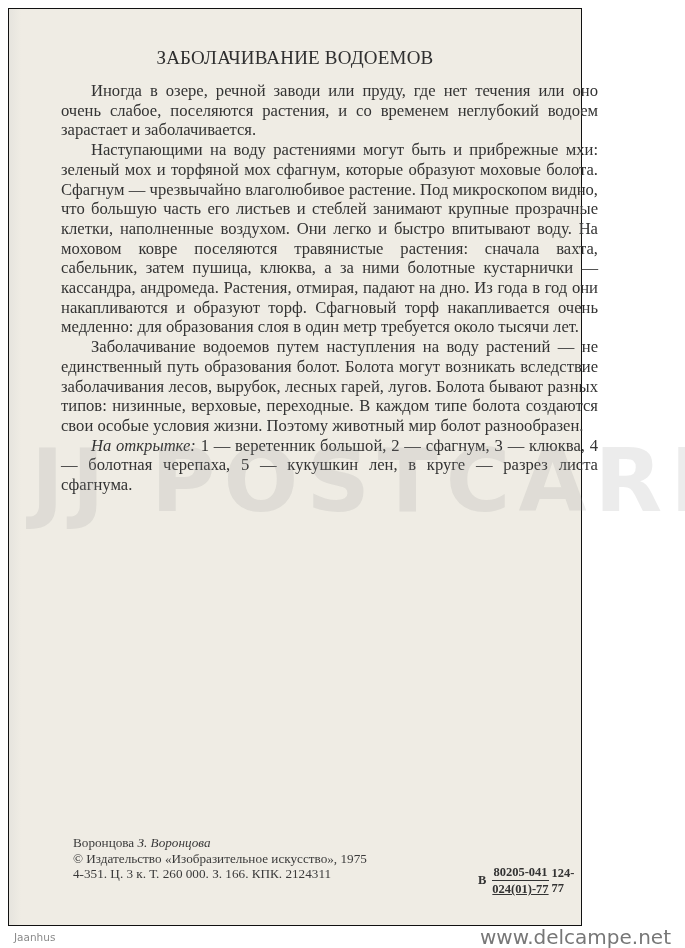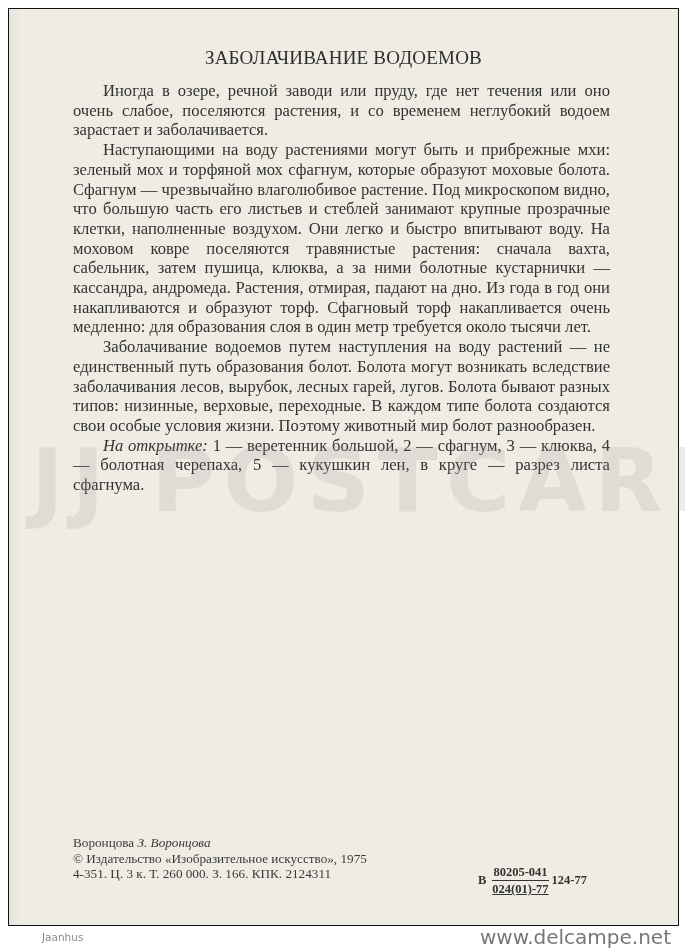--- a/index.html
+++ b/index.html
@@ -11,21 +11,21 @@
       width: 685px;
       height: 948px;
       position: relative;
       overflow: hidden;
       font-family: "Liberation Serif", "DejaVu Serif", serif;
     }
     .card {
       position: absolute;
       left: 8px;
       top: 8px;
-      width: 671px;
+      width: 574px;
       height: 918px;
       border: 1px solid #111;
       background: #efece4;
       box-sizing: border-box;
     }
     .card::before {
       content: "";
       position: absolute;
       left: 0; top: 0; bottom: 0;
       width: 12px;
@@ -36,21 +36,21 @@
       left: 0;
       right: 0;
       top: 38px;
       text-align: center;
       font-size: 19px;
       letter-spacing: 0.2px;
       color: #2f2f2f;
     }
     .body-text {
       position: absolute;
-      left: 64px;
+      left: 52px;
       top: 72px;
       width: 537px;
       font-size: 16.6px;
       line-height: 19.7px;
       color: #333;
       text-align: justify;
     }
     .body-text p {
       margin: 0;
       text-indent: 30px;
@@ -105,21 +105,20 @@
       padding-top: 1px;
       text-decoration: underline;
     }
     .site-left {
       position: absolute;
       left: 14px;
       top: 931px;
       font-family: "DejaVu Sans", sans-serif;
       font-size: 10.5px;
       color: #8a8a8a;
-      margin-left: 28px;
     }
     .site-right {
       position: absolute;
       right: 14px;
       top: 925px;
       font-family: "DejaVu Sans", sans-serif;
       font-size: 20px;
       color: #777;
     }
   </style>

